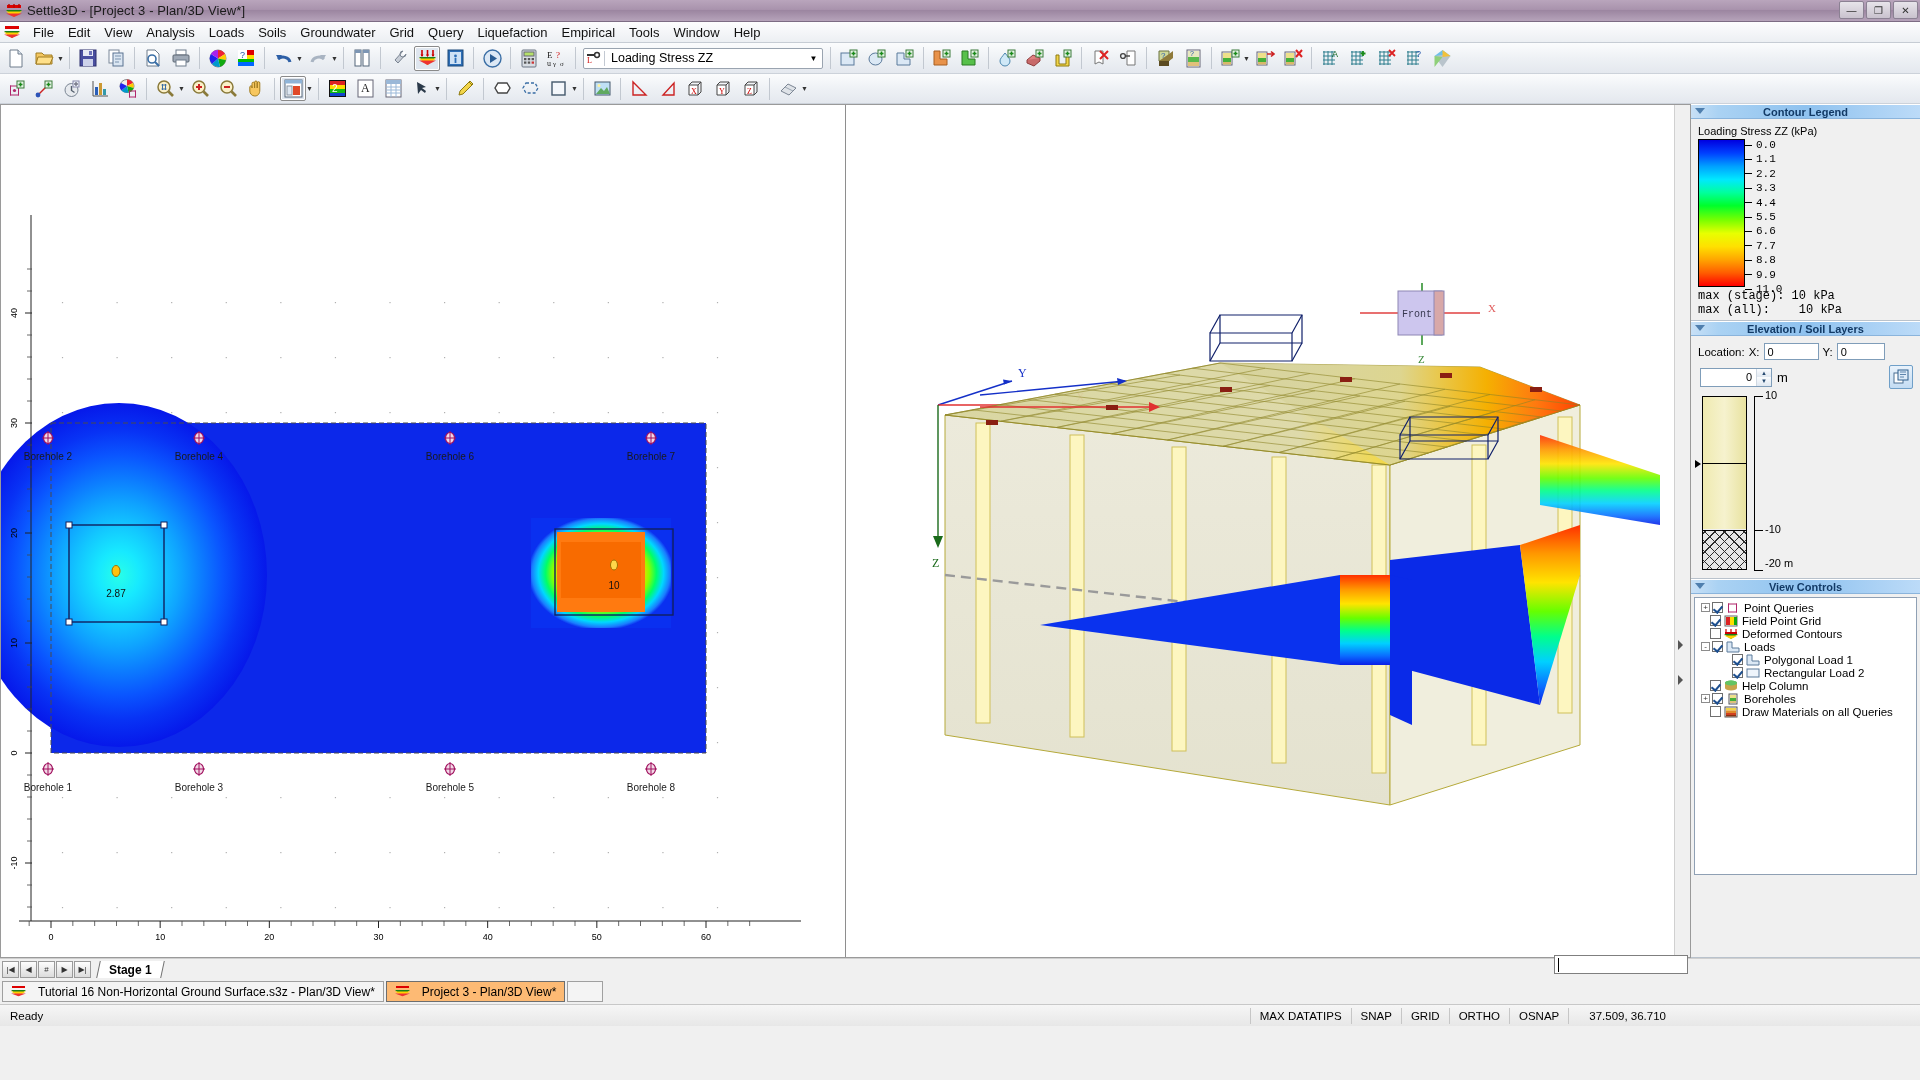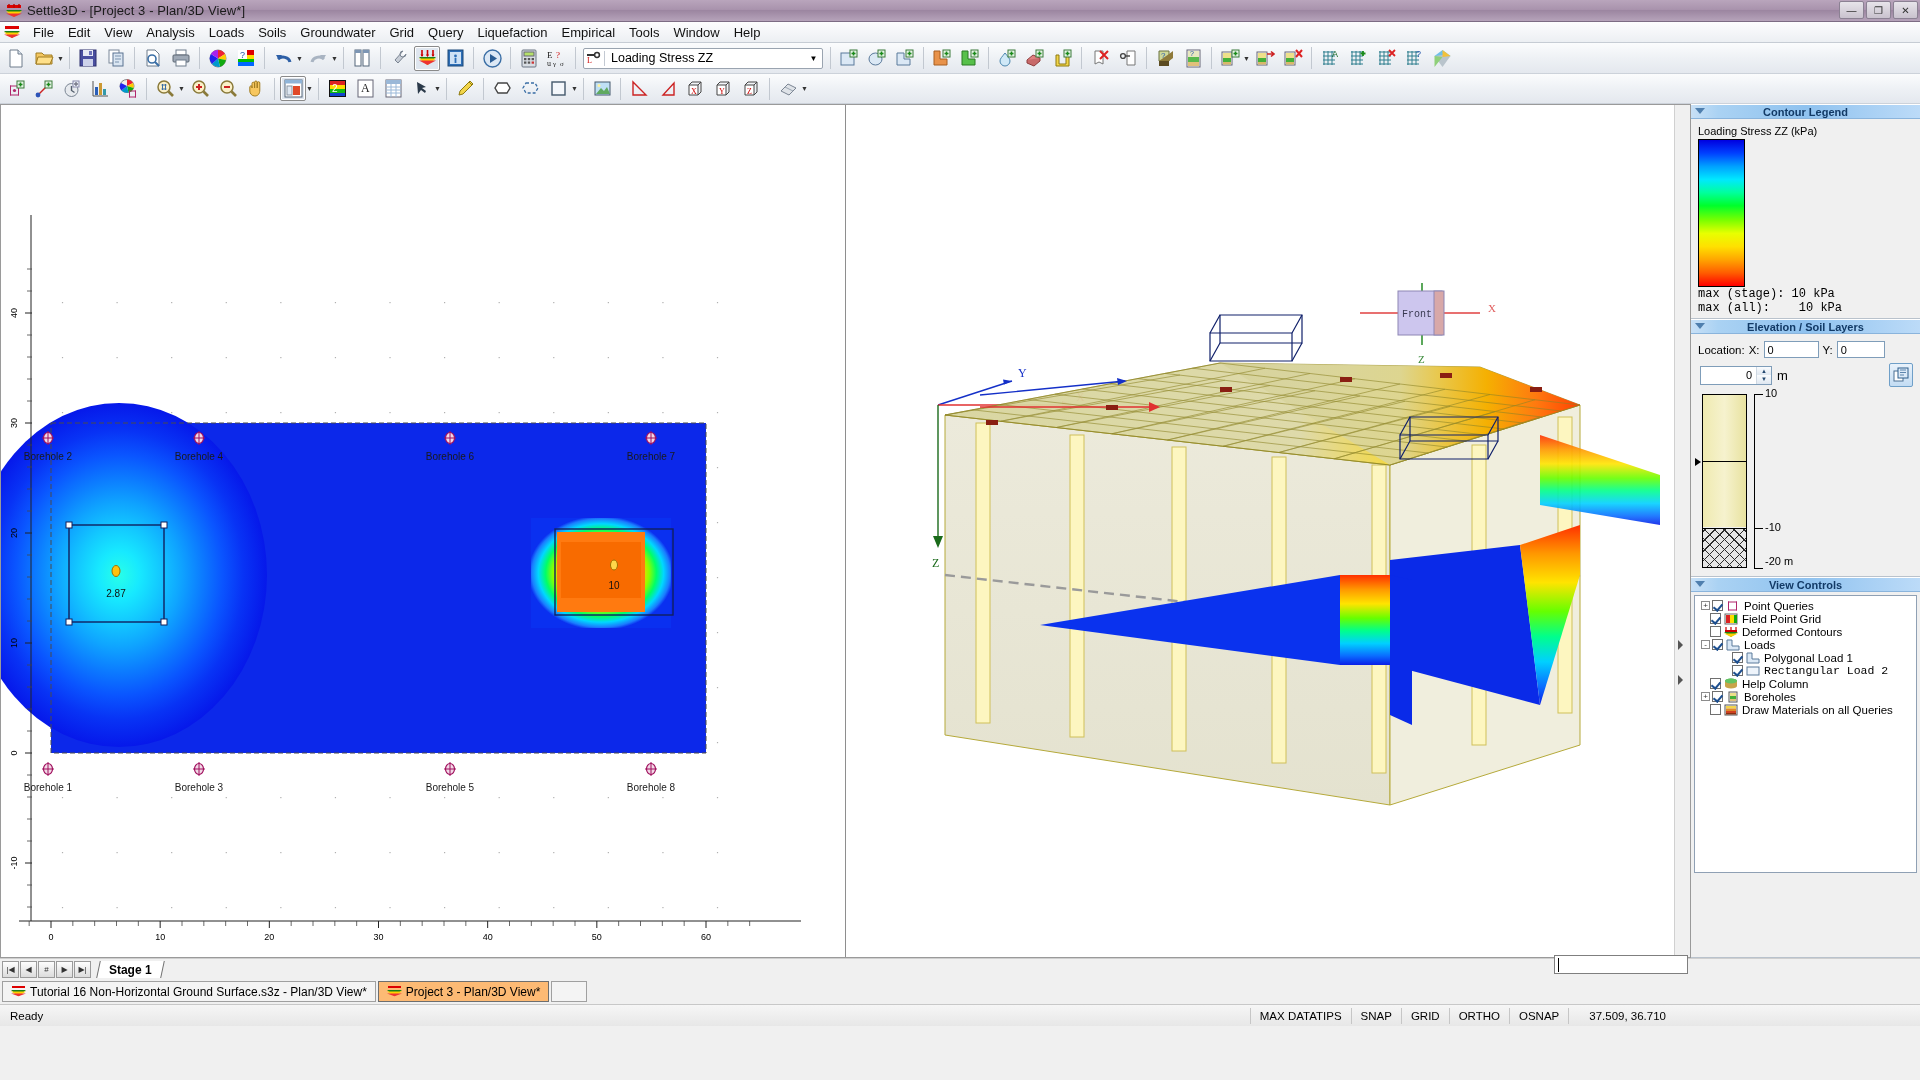--- a/index.html
+++ b/index.html
@@ -183,21 +183,21 @@
   }
   .stagetab{
     margin-left:6px; height:17px; display:flex;align-items:center;
     padding:0 10px; font-size:12px; font-weight:bold;
     border-left:1px solid #6d6d6d; border-right:1px solid #6d6d6d;
     transform:skewX(-12deg); background:#fff;
   }
   .stagetab span{ transform:skewX(12deg); }
   #bottomstrip{ height:25px;width:100%;background:#f0f0f0;display:flex;align-items:center;padding:0 2px;}
   .wintab{
-    height:21px; display:flex;align-items:center; gap:4px; padding:0 8px;
+    height:21px; display:flex;align-items:center; gap:12px; padding:0 8px;
     border:1px solid #a0a0a0; font-size:12px; background:#f4f4f4; margin-right:2px;
   }
   .wintab.active{ background:#fdba74; border-color:#6e6e6e;}
   .wintab .wt-ic{width:15px;height:13px;}
   #cmdbox{
     position:absolute; right:232px; bottom:30px; width:134px;height:19px;
     border:1px solid #7f7f7f; background:#fff;
   }
   #cmdbox .caret{position:absolute;left:3px;top:2px;width:1px;height:14px;background:#000;}
   #statusbar{
@@ -1311,20 +1311,33 @@
 
     <div class="panel">
       <div class="panelhead">
         <div class="pin"></div>
         <span>Contour Legend</span>
       </div>
       <div class="panelbody">
         <div id="legendTitle">Loading Stress ZZ (kPa)</div>
         <div id="legendWrap">
           <div id="legendBar"></div>
+          <div id="legendTicks">
+              <div class="lt" style="top: 0px;"><i></i>0.0</div>
+              <div class="lt" style="top: 14.4px;"><i></i>1.1</div>
+              <div class="lt" style="top: 28.8px;"><i></i>2.2</div>
+              <div class="lt" style="top: 43.2px;"><i></i>3.3</div>
+              <div class="lt" style="top: 57.6px;"><i></i>4.4</div>
+              <div class="lt" style="top: 72px;"><i></i>5.5</div>
+              <div class="lt" style="top: 86.4px;"><i></i>6.6</div>
+              <div class="lt" style="top: 100.8px;"><i></i>7.7</div>
+              <div class="lt" style="top: 115.2px;"><i></i>8.8</div>
+              <div class="lt" style="top: 129.6px;"><i></i>9.9</div>
+              <div class="lt" style="top: 144px;"><i></i>11.0</div>
+            </div>
         </div>
         <div class="legmax">max (stage): 10 kPa</div>
         <div class="legmax">max (all):    10 kPa</div>
       </div>
     </div>
 
     <div class="panel">
       <div class="panelhead">
         <div class="pin"></div>
         <span>Elevation / Soil Layers</span>
@@ -1420,21 +1433,21 @@
             <span>Loads</span>
           </div>
           <div class="tnode" style="padding-left: 26px;">
             <div class="tdots"></div>
             <div class="tcheck on"></div>
             <span class="tic"><svg width="14" height="12" viewBox="0 0 14 12">
                 <path d="M1 1h5v6h7v4H1z" fill="#dbe8f5" stroke="#5b7a9b"></path>
               </svg></span>
             <span>Polygonal Load 1</span>
           </div>
-          <div class="tnode" style="padding-left: 26px; font-family: Liberation Mono, monospace;">
+          <div class="tnode" style="padding-left: 26px;">
             <div class="tdots"></div>
             <div class="tcheck on"></div>
             <span class="tic"><svg width="14" height="12" viewBox="0 0 14 12">
                 <rect x="1" y="2" width="12" height="8" fill="#eef4fb" stroke="#5b7a9b"></rect>
               </svg></span>
             <span>Rectangular Load 2</span>
           </div>
           <div class="tnode" style="padding-left: 4px;">
             <div class="tdots"></div>
             <div class="tcheck on"></div>

